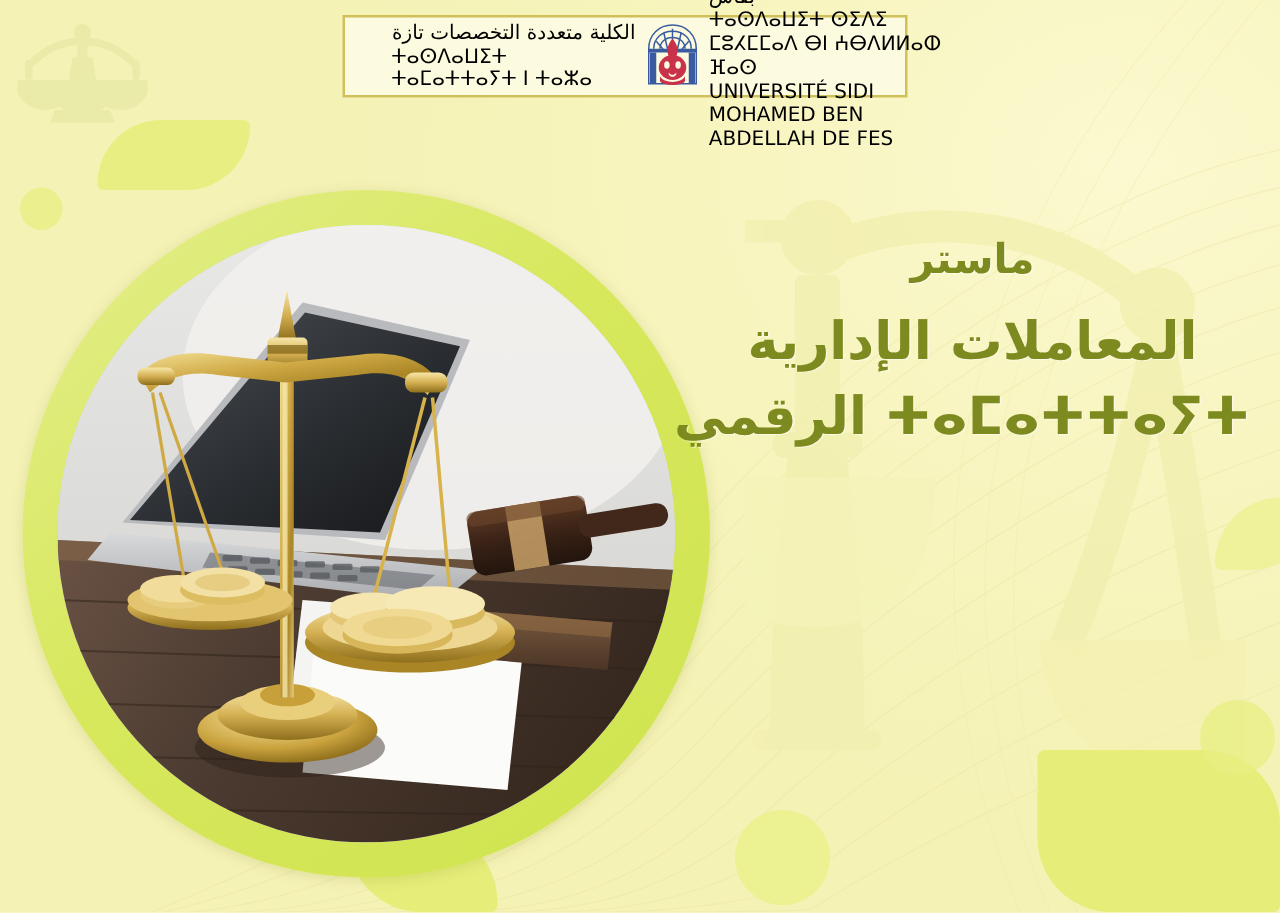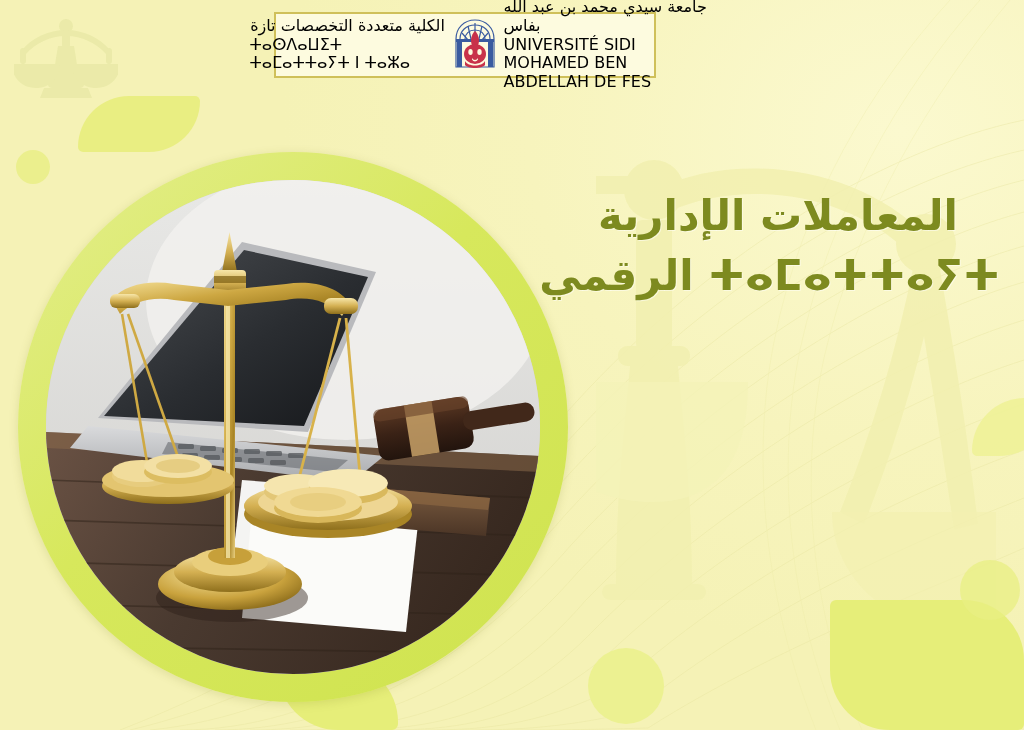--- a/index.html
+++ b/index.html
@@ -24,23 +24,23 @@
   .wm-scales svg{display:block;}
 
   
   .leaf{position:absolute;background:#e9ee82;}
   .leaf.a{border-radius:60px 6px 60px 6px;}
   .leaf.b{border-radius:6px 60px 6px 60px;}
   .blob{position:absolute;border-radius:50%;}
 
   
   #logo-band{
-    position:absolute;left:274px;top:12px;width:382px;height:66px;
+    position:absolute;left:274px;top:12px;width:452px;height:66px;
     background:#fdfbdf;border:2px solid #cfc05a;box-sizing:border-box;
-    display:flex;align-items:center;justify-content:center;padding-left:31px;
+    display:flex;align-items:center;justify-content:flex-start;padding-left:31px;
   }
   #logo-inner{display:flex;align-items:center;gap:6px;padding:0 6px;}
   .logo-col{display:flex;flex-direction:column;align-items:center;justify-content:center;line-height:1.18;}
   .col-left{width:196px;}
   .col-right{width:208px;}
   #emblem{width:46px;height:56px;flex:0 0 46px;}
   #emblem svg{display:block;}
 
   
   #photo-ring{
@@ -186,20 +186,21 @@
           <g fill="#fdfbdf">
             <ellipse cx="18.5" cy="35" rx="2.2" ry="3"></ellipse>
             <ellipse cx="27.5" cy="35" rx="2.2" ry="3"></ellipse>
             <path d="M20,41 C21.5,43.5 24.5,43.5 26,41 L26,42.5 C24.5,45 21.5,45 20,42.5 Z"></path>
           </g>
         </svg>
       </div>
 
       <div class="logo-col col-right">
         <div class="ar">جامعة سيدي محمد بن عبد الله بفاس</div>
+        <div class="tif">ⵜⴰⵙⴷⴰⵡⵉⵜ ⵙⵉⴷⵉ ⵎⵓⵃⵎⵎⴰⴷ ⴱⵏ ⵄⴱⴷⵍⵍⴰⵀ ⴼⴰⵙ</div>
         <div class="fr">UNIVERSITÉ SIDI MOHAMED BEN ABDELLAH DE FES</div>
       </div>
     </div>
   </div>
 
   <div id="photo-ring">
     <div id="photo">
       <svg viewBox="0 0 494 494" aria-hidden="true">
         <defs>
           <linearGradient id="wall" x1="0" y1="0" x2="0" y2="1">
@@ -345,17 +346,18 @@
             <ellipse cx="272" cy="328" rx="44" ry="15" fill="#d8b75a"></ellipse>
             <ellipse cx="272" cy="322" rx="44" ry="15" fill="#f0d993"></ellipse>
             <ellipse cx="272" cy="322" rx="28" ry="9" fill="#e2c673" opacity=".6"></ellipse>
           </g>
         </g>
       </svg>
     </div>
   </div>
 
   <div id="title-block">
+    <div id="kicker">ماستر</div>
     <div class="tline l1">المعاملات الإدارية</div>
     <div class="tline">ⵜⴰⵎⴰⵜⵜⴰⵢⵜ الرقمي</div>
   </div>
 
 </div>
 
 </body></html>

